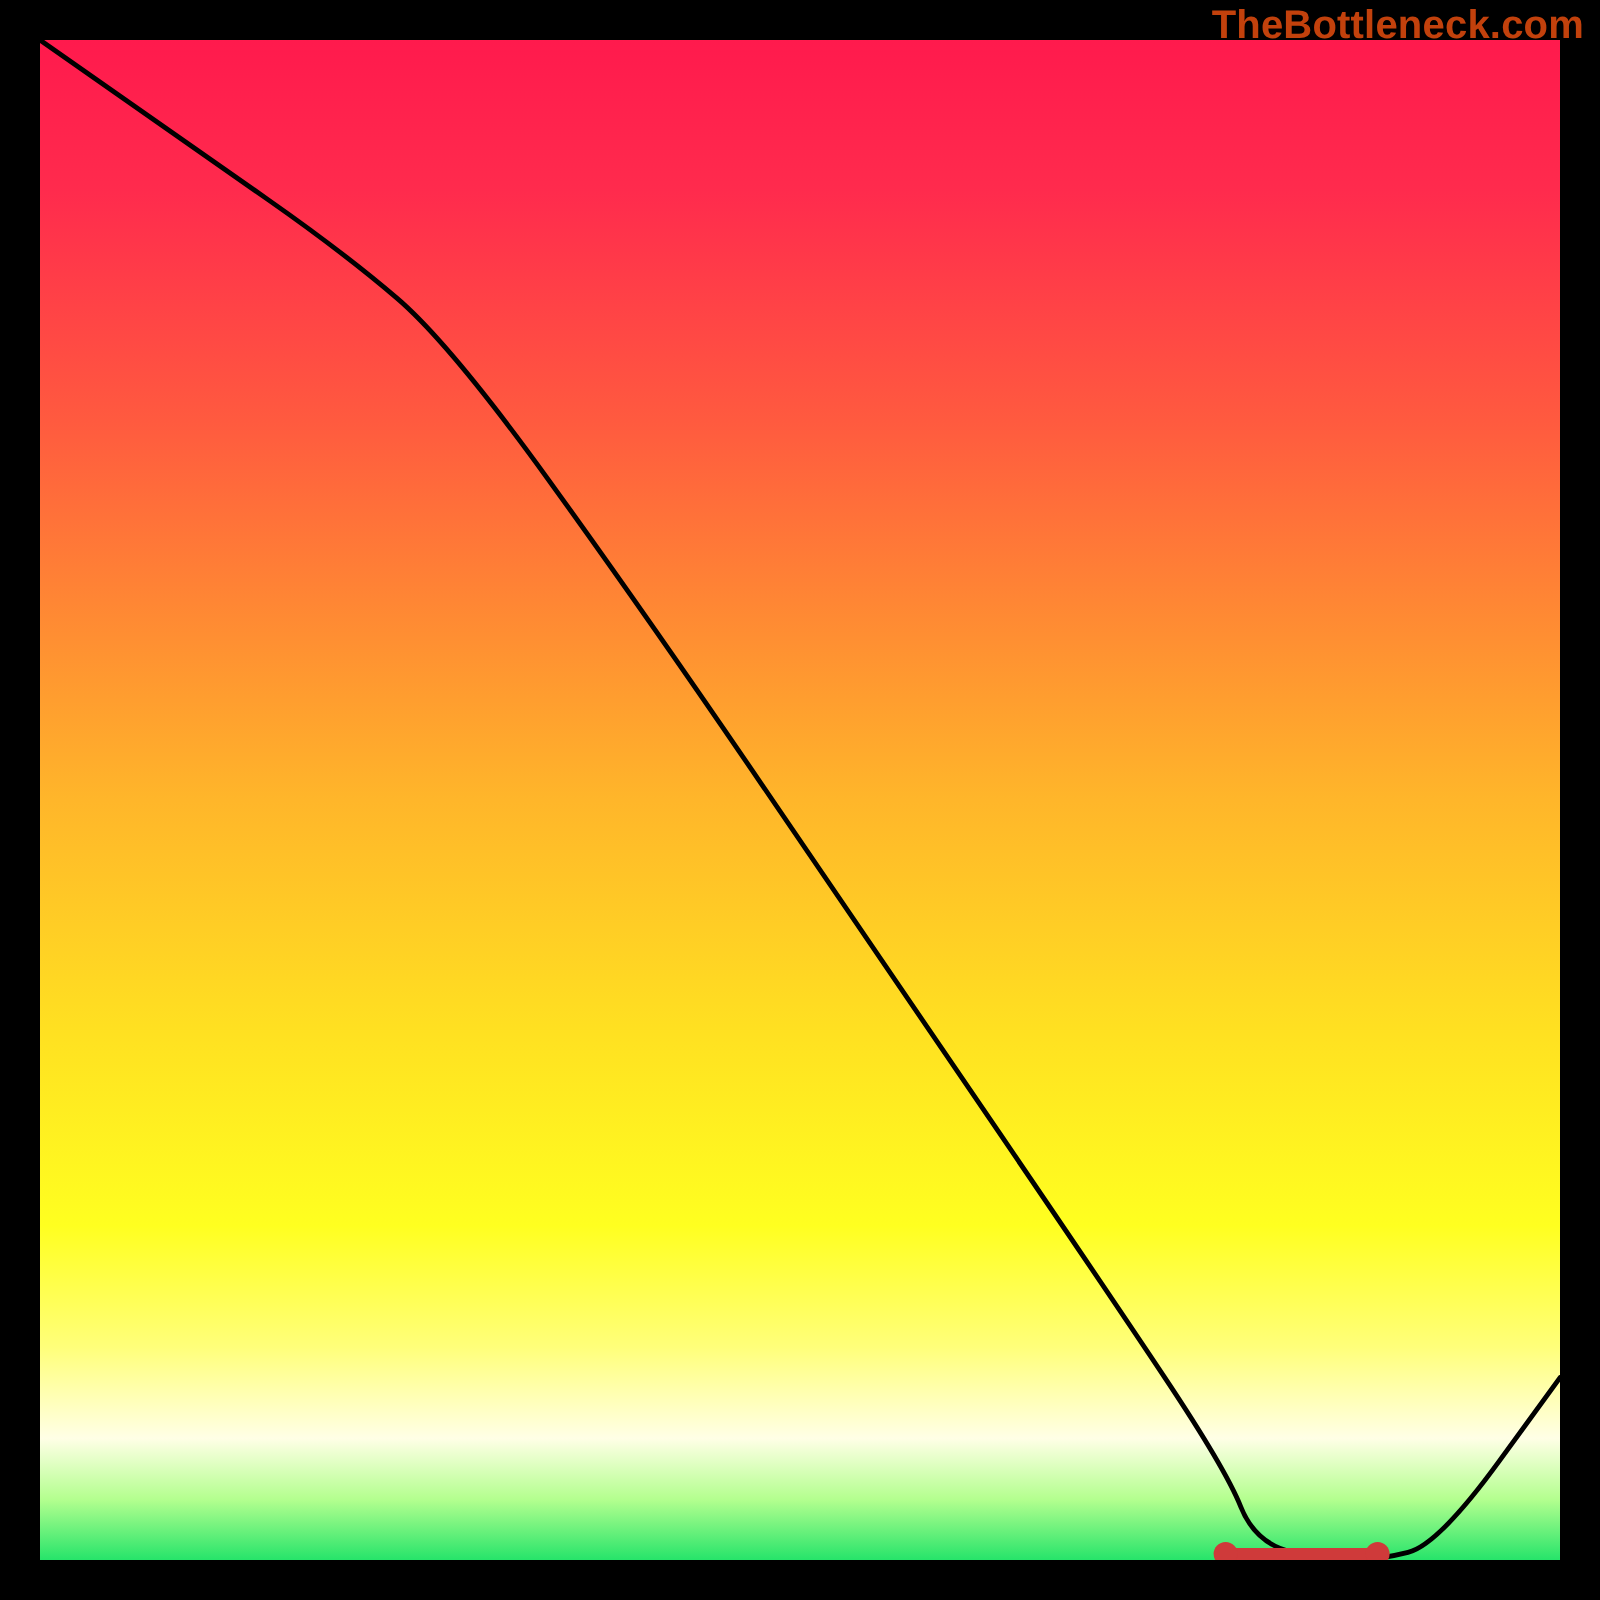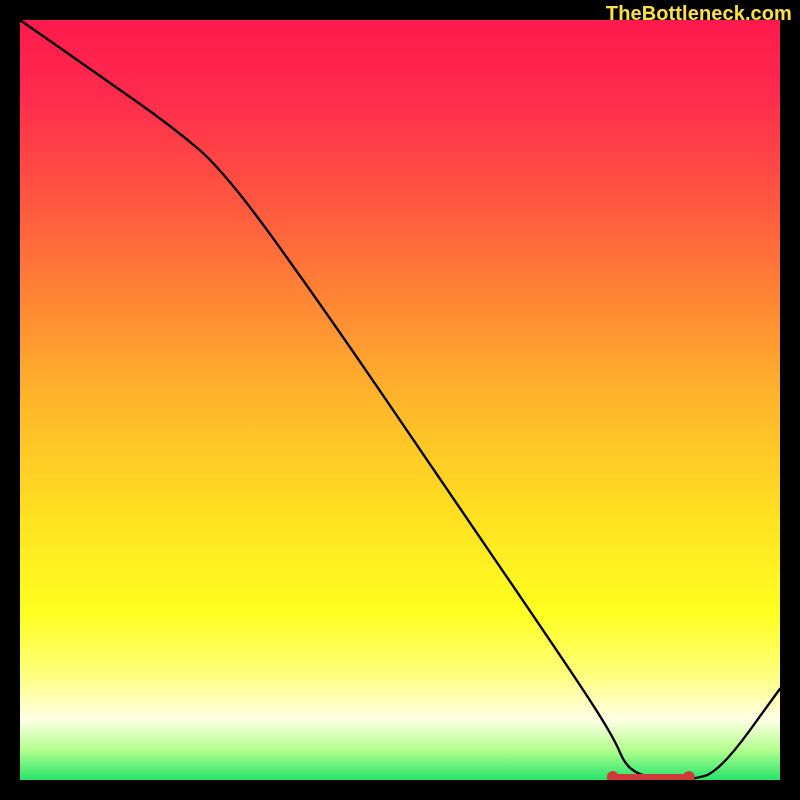--- a/index.html
+++ b/index.html
@@ -54,21 +54,21 @@
     stroke-width: 6;
     stroke-linecap: round;
   }
   .watermark {
     position: absolute;
     top: 2px;
     right: 8px;
     font-family: Arial, Helvetica, sans-serif;
     font-size: 20px;
     font-weight: 600;
-    color: #fde047;
+    color: #c2410c;
     letter-spacing: 0.1px;
   }
 </style>
 </head>
 <body>
 
 <div class="stage">
   <div class="plot-area">
     <svg class="curve" viewBox="0 0 760 760" preserveAspectRatio="none">
       <path id="curve-path" d="M 0.0 0.0 Q 0.0 0.0 38.0 26.6 Q 76.0 53.2 114.0 79.8 Q 152.0 106.4 178.6 129.2 Q 205.2 152.0 254.6 220.4 Q 304.0 288.8 361.0 372.4 Q 418.0 456.0 475.0 539.6 Q 532.0 623.2 562.4 668.8 Q 592.8 714.4 600.4 733.4 Q 608.0 752.4 627.0 756.2 Q 646.0 760.0 657.4 760.0 Q 668.8 760.0 684.0 756.2 Q 699.2 752.4 729.6 710.6 T 760.0 668.8"></path>

